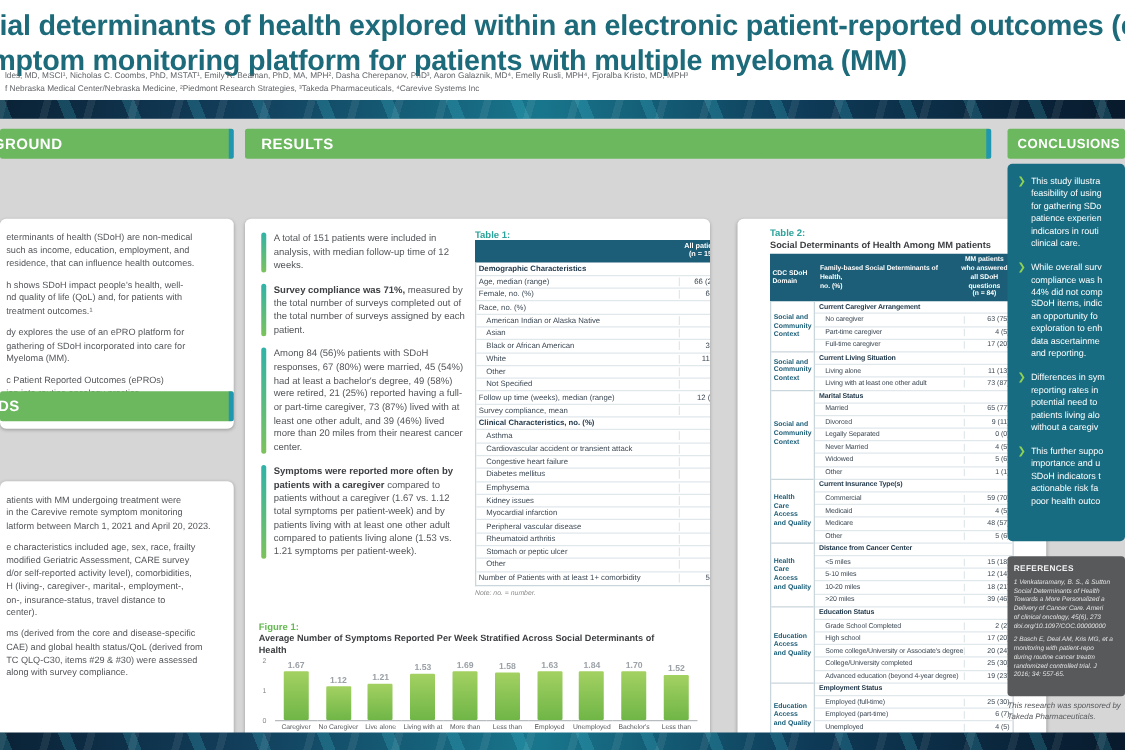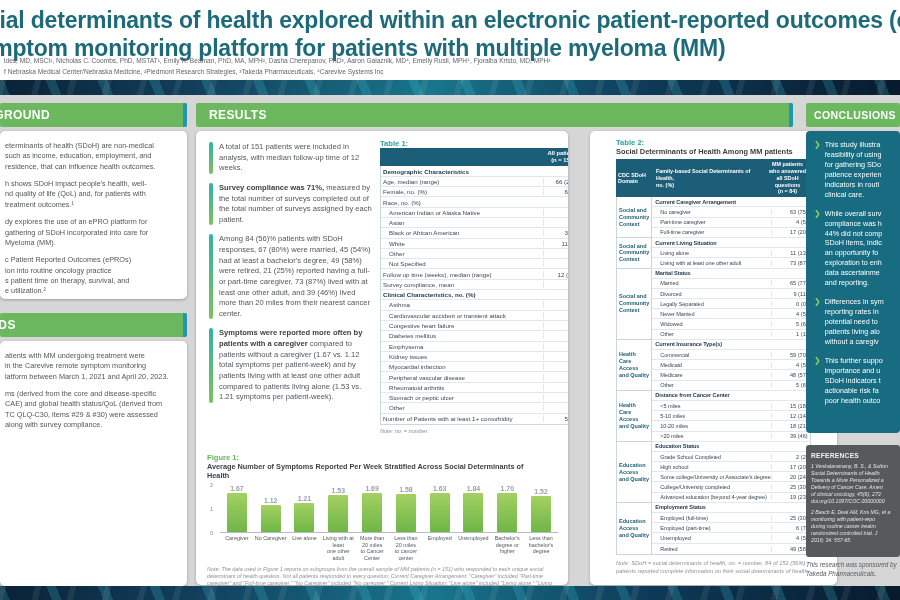--- a/index.html
+++ b/index.html
@@ -31,21 +31,21 @@
              border-radius:2px; }
   .sec-bar .accent { position:absolute; right:0; top:0; width:4px; height:100%; background:#2196b0; }
   #bg-bar  { left:0;   top:103px; width:187px; }
   #bg-bar span { white-space:nowrap; margin-left:-42px; }
   #mt-bar  { left:0;   top:313px; width:187px; }
   #mt-bar span { white-space:nowrap; margin-left:-47px; }
   #res-bar { left:196px; top:103px; width:597px; padding-left:13px; }
   #conc-bar{ left:806px; top:103px; width:94px; padding-left:8px; font-size:10.5px; }
 
   
-  .panel { position:absolute; background:#fff; border-radius:5px; box-shadow:0 1px 3px rgba(0,0,0,.28); overflow:hidden; }
+  .panel { position:absolute; background:#fff; border-radius:5px; box-shadow:0 1px 3px rgba(0,0,0,.28); overflow:hidden;margin-top:44px; }
   #bg-panel { left:0; top:131px; width:187px; height:168px; padding:10px 5px 0 5px; }
   #mt-panel { left:0; top:341px; width:187px; height:245px; padding:10px 5px 0 5px; }
   #panelA   { left:196px; top:131px; width:372px; height:454px; }
   #panelB   { left:590px; top:131px; width:247px; height:454px; padding:7px 26px; }
 
   .cuttext .para { white-space:pre; font-size:7.3px; line-height:1.42; color:#54565a; margin-bottom:7px; overflow:hidden; }
 
   
   .bullets { position:absolute; left:13px; top:11px; width:163px; }
   .bullet { display:flex; gap:6px; margin-bottom:9px; }
@@ -156,20 +156,26 @@
 
   <div class="sec-bar" id="mt-bar">
     <span>METHODS</span>
     <i class="accent"></i>
   </div>
   <div class="panel cuttext" id="mt-panel">
     <div>
         <div class="para">atients with MM undergoing treatment were
 in the Carevive remote symptom monitoring
 latform between March 1, 2021 and April 20, 2023.</div>
+        <div class="para">e characteristics included age, sex, race, frailty
+modified Geriatric Assessment, CARE survey
+d/or self-reported activity level), comorbidities,
+H (living-, caregiver-, marital-, employment-,
+on-, insurance-status, travel distance to
+center).</div>
         <div class="para">ms (derived from the core and disease-specific
 CAE) and global health status/QoL (derived from
 TC QLQ-C30, items #29 &amp; #30) were assessed
 along with survey compliance.</div>
       </div>
   </div>
 
   <div class="sec-bar" id="res-bar">
     <span>RESULTS</span>
     <i class="accent"></i>

